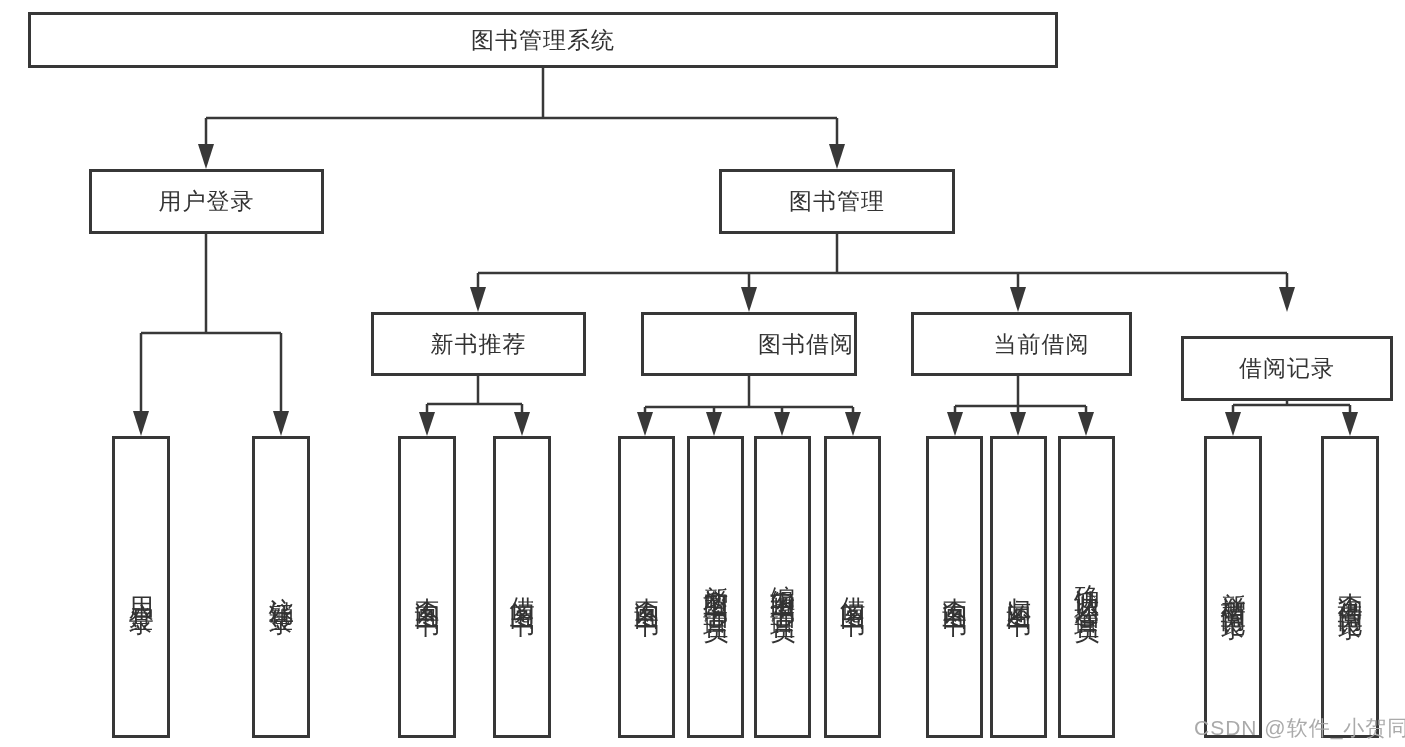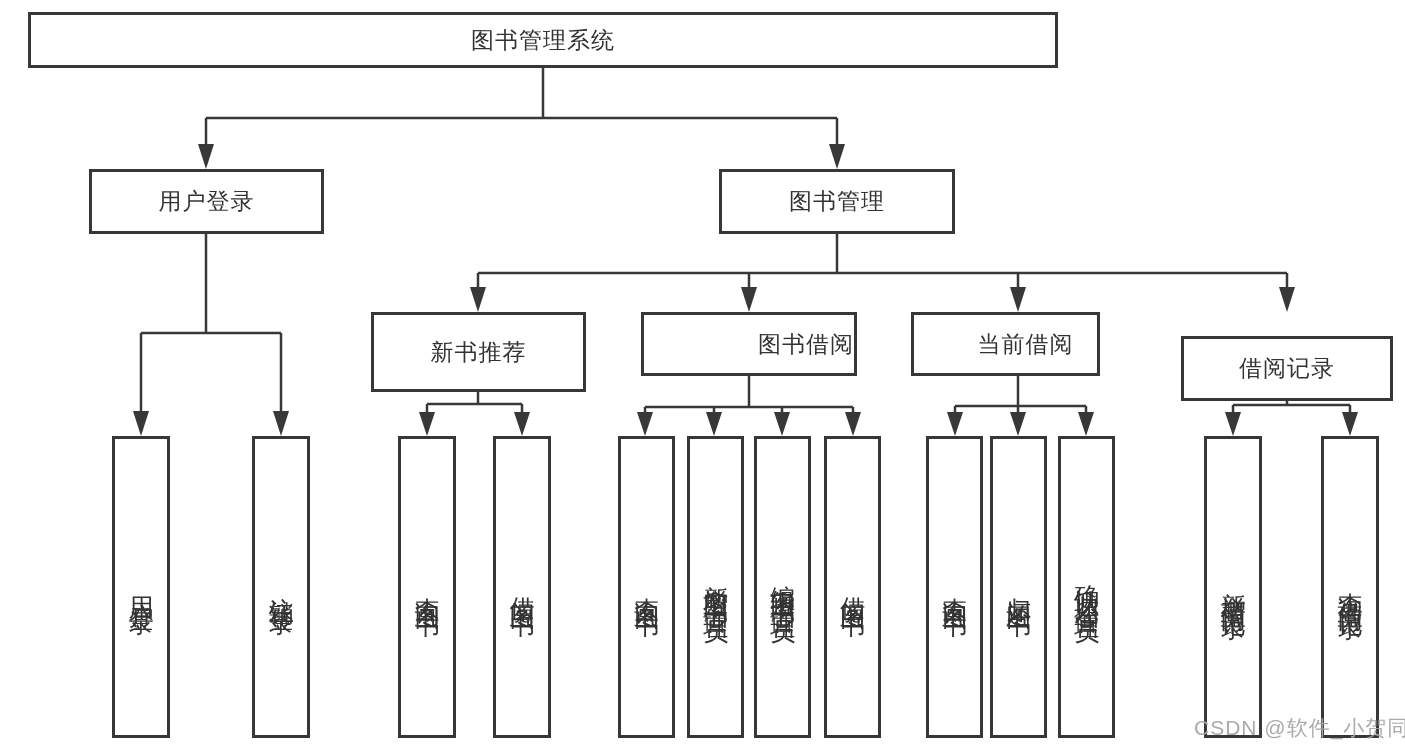--- a/index.html
+++ b/index.html
@@ -85,27 +85,27 @@
     <span>图书管理系统</span>
   </div>
 
   <div class="box hbox" style="left:81px;top:169px;width:235px;height:65px;">
     <span>用户登录</span>
   </div>
   <div class="box hbox" style="left:711px;top:169px;width:236px;height:65px;">
     <span>图书管理</span>
   </div>
 
-  <div class="box hbox" style="left:363px;top:312px;width:215px;height:80px;">
+  <div class="box hbox" style="left:363px;top:312px;width:215px;height:64px;">
     <span>新书推荐</span>
   </div>
   <div class="box hbox" style="left:633px;top:312px;width:216px;height:64px;justify-content:flex-end;">
     <span>图书借阅</span>
   </div>
-  <div class="box hbox" style="left:903px;top:312px;width:189px;height:64px;padding-left:40px;">
+  <div class="box hbox" style="left:903px;top:312px;width:221px;height:64px;padding-left:40px;">
     <span>当前借阅</span>
   </div>
   <div class="box hbox" style="left:1173px;top:312px;width:212px;height:65px;margin-top:24px;">
     <span>借阅记录</span>
   </div>
 
   <div class="box vbox" style="left:104px;top:436px;width:58px;height:302px;">
     <span class="vtxt">用户登录</span>
   </div>
   <div class="box vbox" style="left:244px;top:436px;width:58px;height:302px;">

